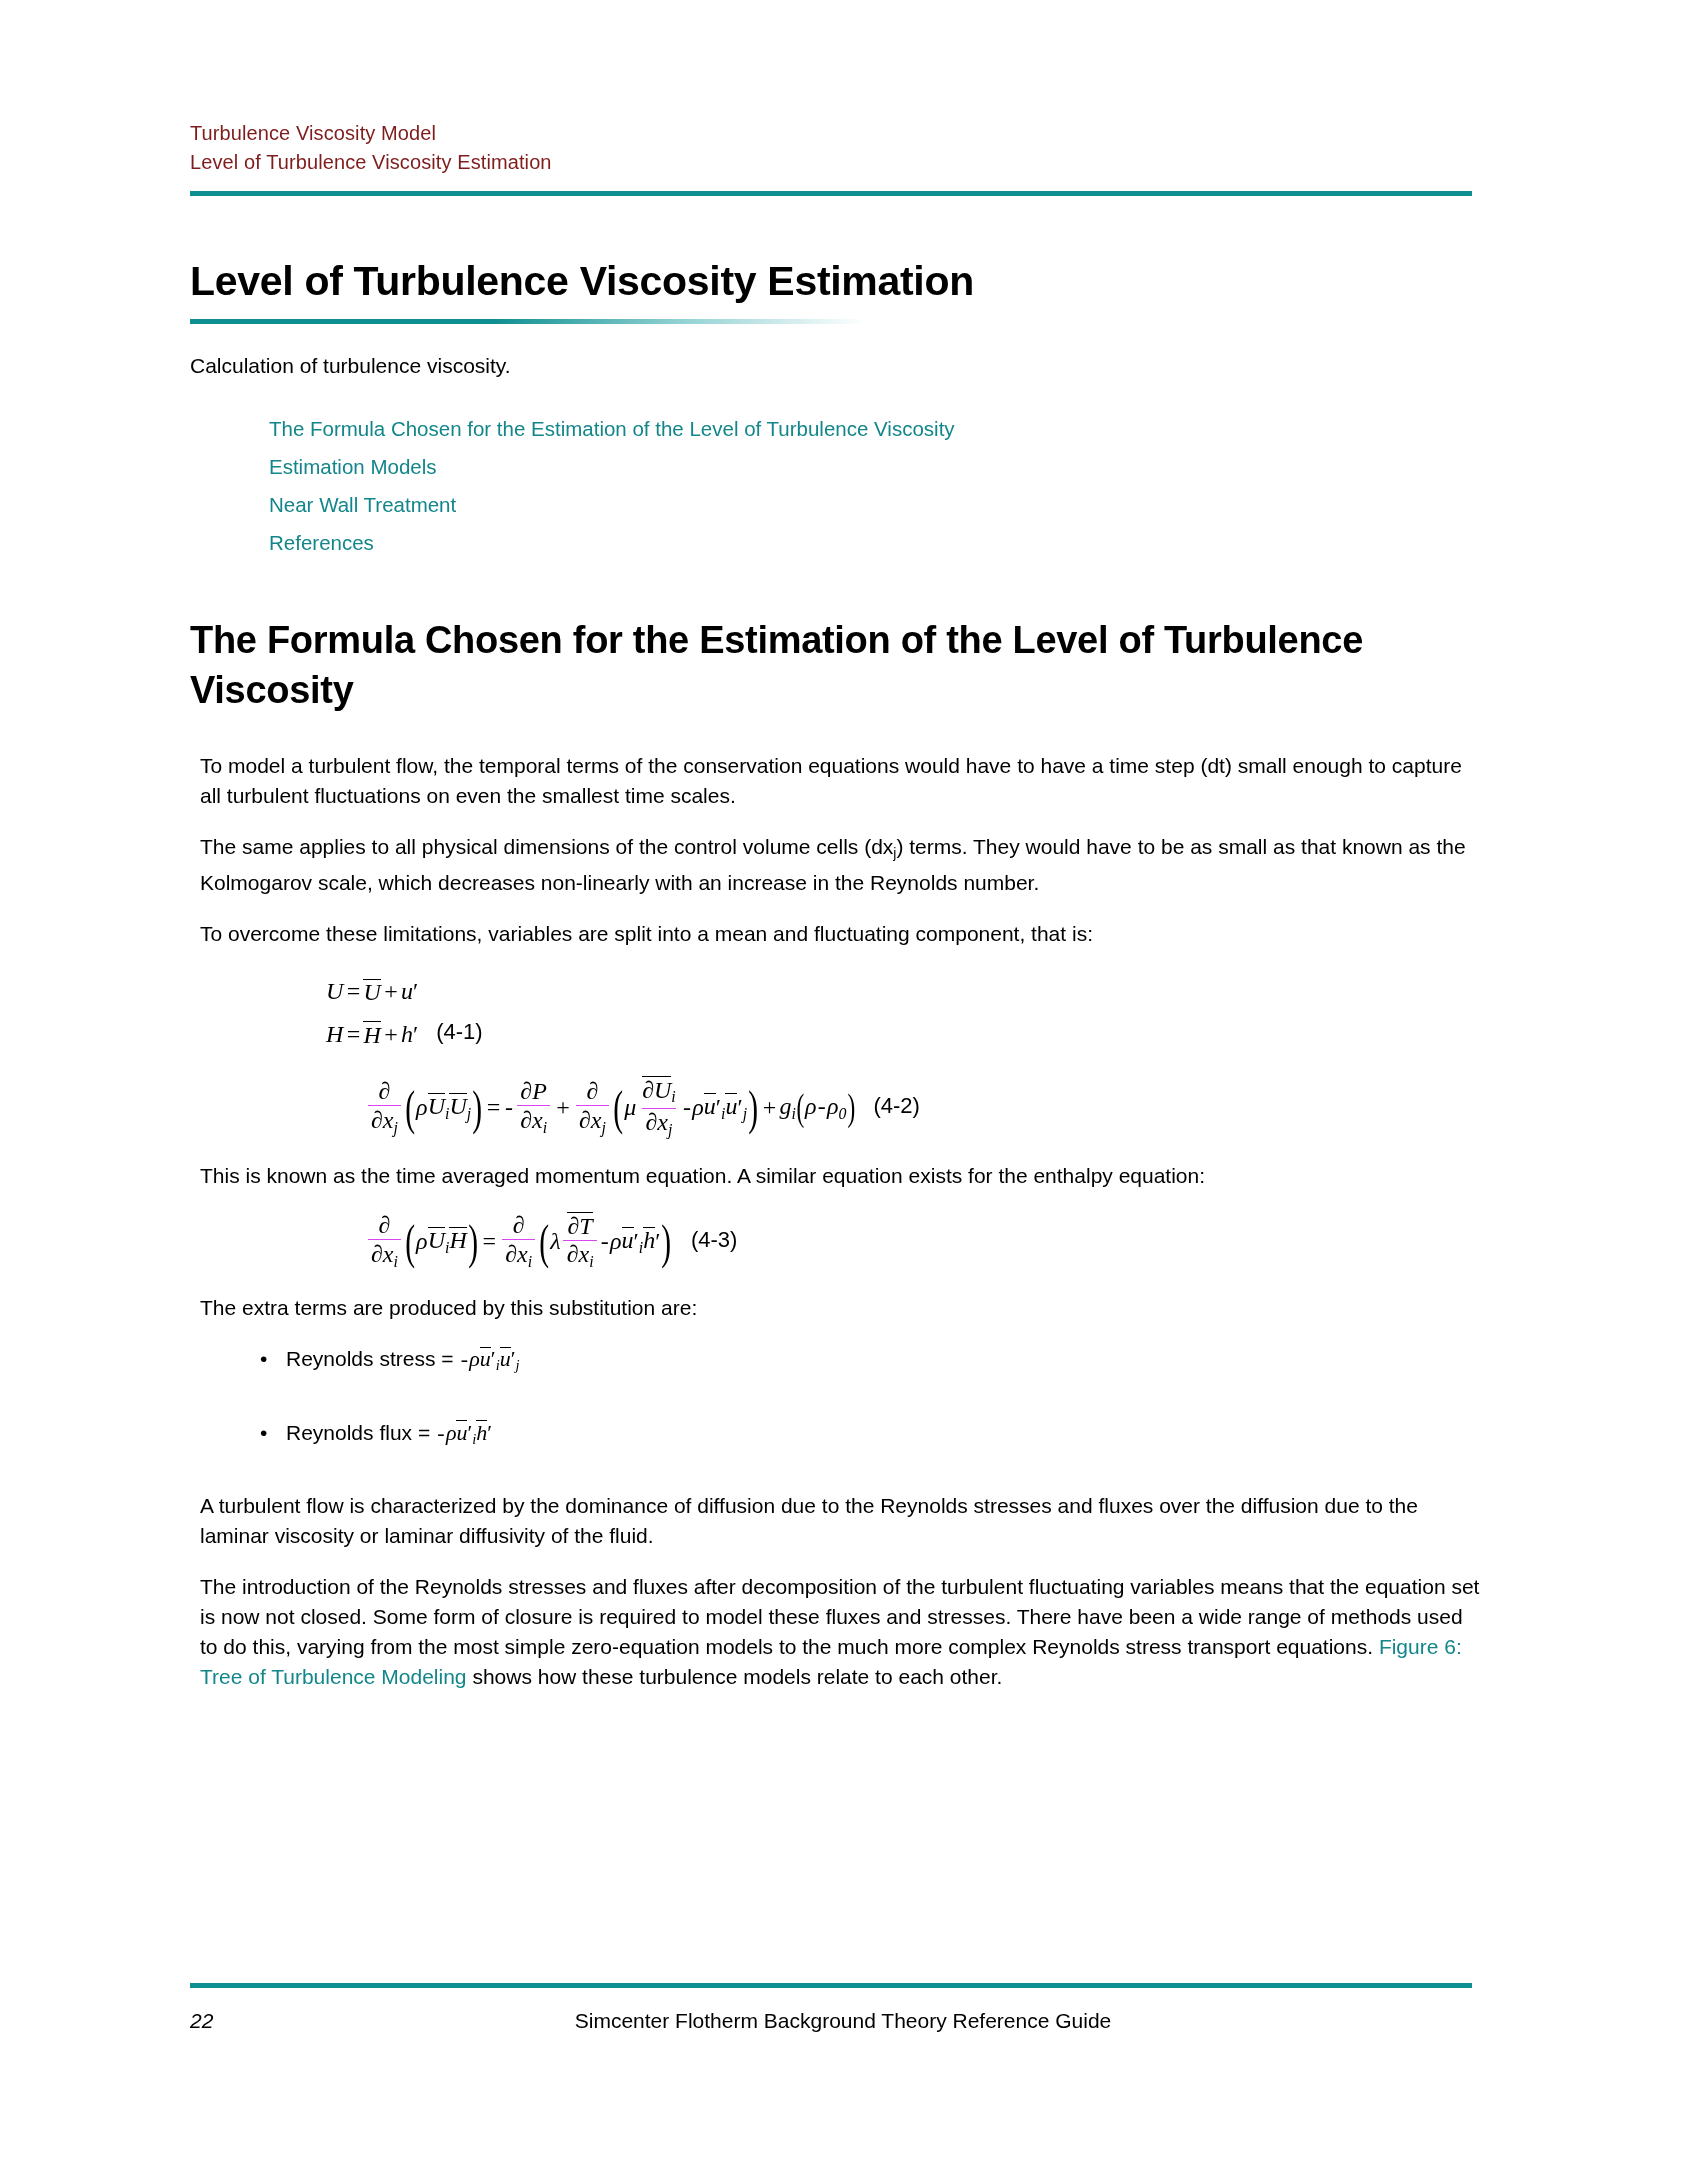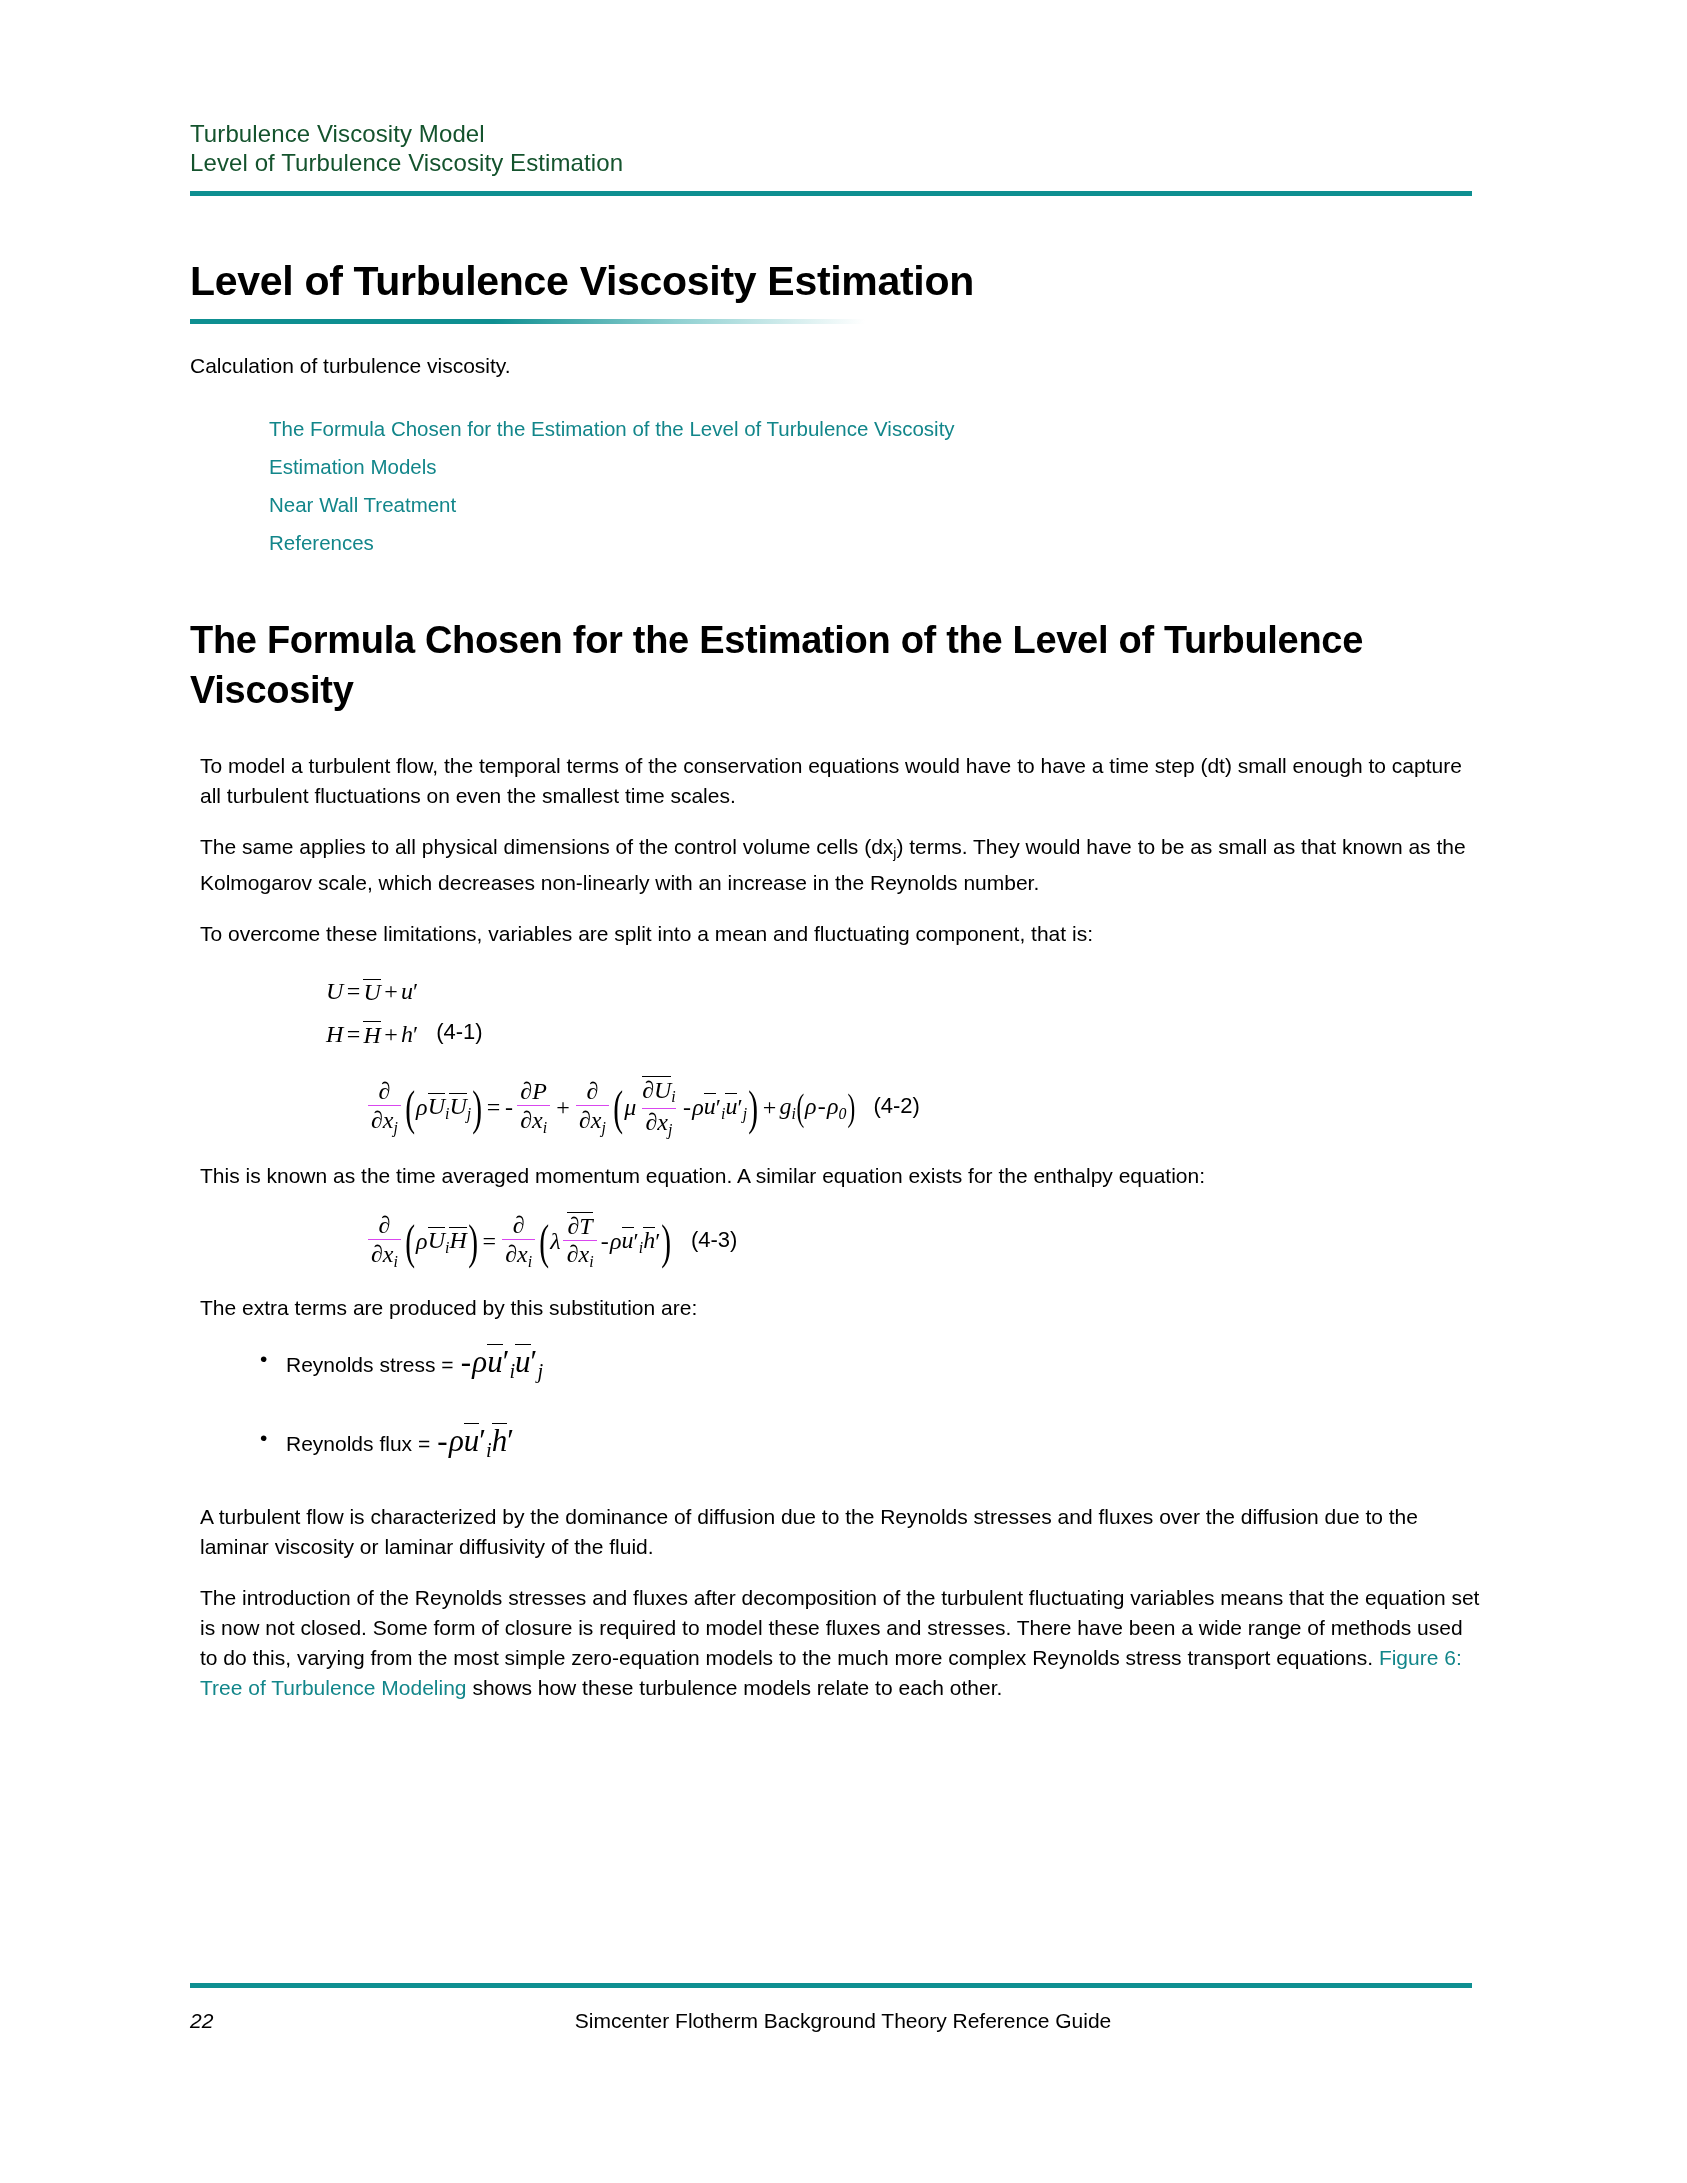--- a/index.html
+++ b/index.html
@@ -19,23 +19,23 @@
   }
 
   
   .runhead {
     position: absolute;
     left: 190px;
     top: 119px;
     width: 1282px;
   }
   .runhead-line {
-    font-size: 24px;
+    font-size: 20px;
     line-height: 29px;
-    color: #14532d;
+    color: #7f1d1d;
     letter-spacing: 0.1px;
   }
   .head-rule {
     position: absolute;
     left: 190px;
     top: 191px;
     width: 1282px;
     height: 4.6px;
     background: #0e8f91;
   }
@@ -183,21 +183,21 @@
     margin-bottom: 37px;
   }
   .bullet .dot {
     position: absolute;
     left: 60px;
     top: 0px;
   }
   .bullet .math {
     font-family: "Liberation Serif", serif;
     font-style: italic;
-    font-size: 31px;
+    font-size: 22px;
   }
 
   .xref { color: #12868a; }
 
   
   .foot-rule {
     position: absolute;
     left: 190px;
     top: 1983px;
     width: 1282px;

